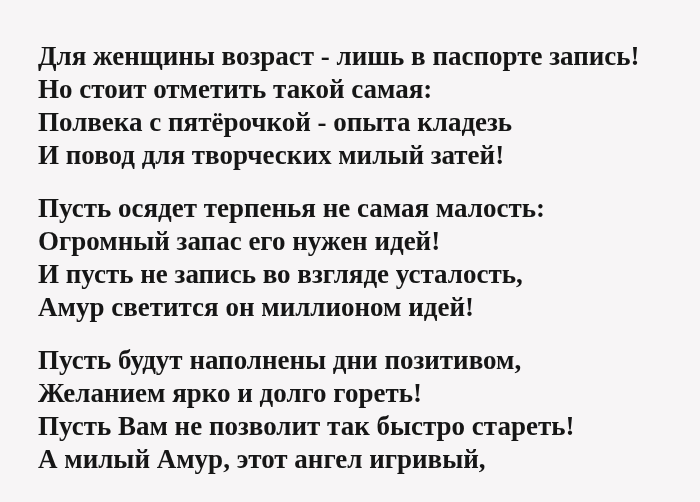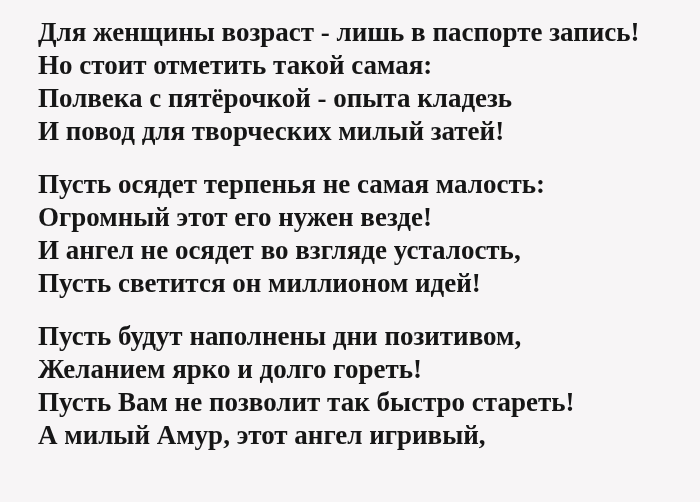--- a/index.html
+++ b/index.html
@@ -9,21 +9,21 @@
   body {
     width: 700px;
     height: 502px;
     background: #f7f5f6;
     overflow: hidden;
   }
   .poem-card {
     box-sizing: border-box;
     width: 700px;
     height: 502px;
-    padding: 16px 30px 0 38px;
+    padding: 40px 30px 0 38px;
     background: #f7f5f6;
   }
   .stanza {
     margin: 0 0 20px 0;
   }
   .stanza:last-child {
     margin-bottom: 0;
   }
   .line {
     font-family: "Liberation Serif", "DejaVu Serif", serif;
@@ -39,23 +39,23 @@
 
 <div class="poem-card">
   <div class="stanza">
     <div class="line">Для женщины возраст - лишь в паспорте запись!</div>
     <div class="line">Но стоит отметить такой самая:</div>
     <div class="line">Полвека с пятёрочкой - опыта кладезь</div>
     <div class="line">И повод для творческих милый затей!</div>
   </div>
   <div class="stanza">
     <div class="line">Пусть осядет терпенья не самая малость:</div>
-    <div class="line">Огромный этот его нужен везде!</div>
-    <div class="line">И ангел не осядет во взгляде усталость,</div>
-    <div class="line">Пусть светится он миллионом идей!</div>
+    <div class="line">Огромный запас его нужен идей!</div>
+    <div class="line">И пусть не запись во взгляде усталость,</div>
+    <div class="line">Амур светится он миллионом идей!</div>
   </div>
   <div class="stanza">
     <div class="line">Пусть будут наполнены дни позитивом,</div>
     <div class="line">Желанием ярко и долго гореть!</div>
     <div class="line">Пусть Вам не позволит так быстро стареть!</div>
     <div class="line">А милый Амур, этот ангел игривый,</div>
   </div>
 </div>
 
 </body></html>

